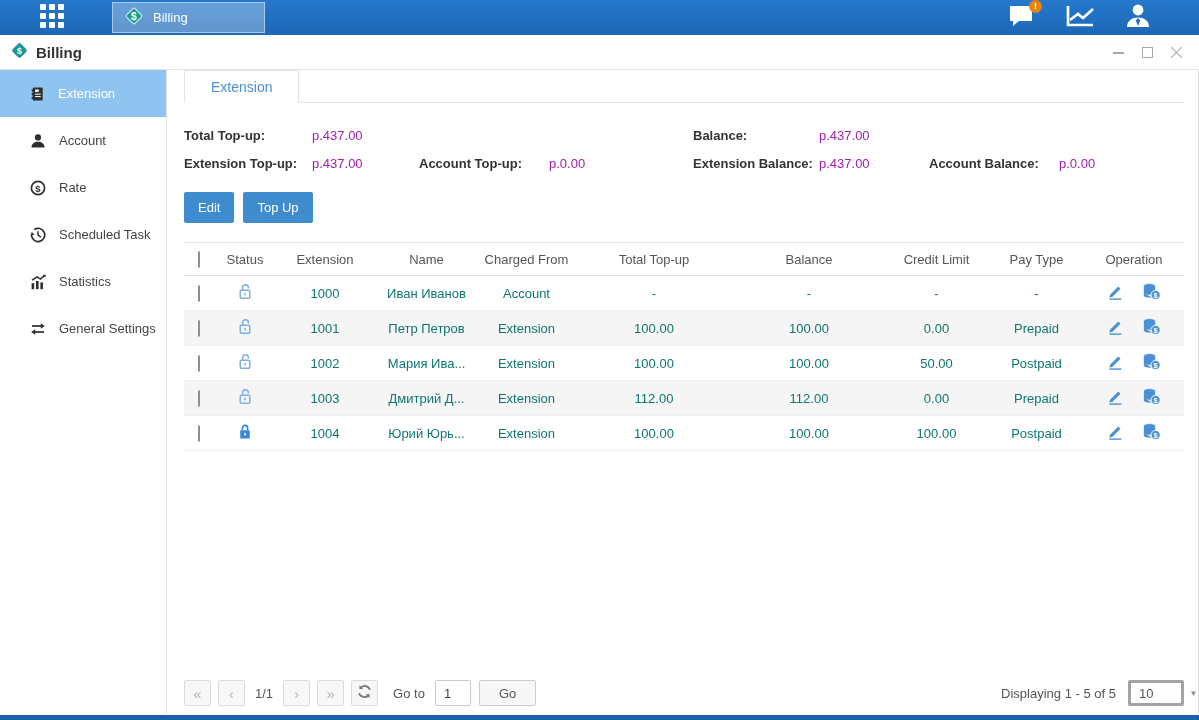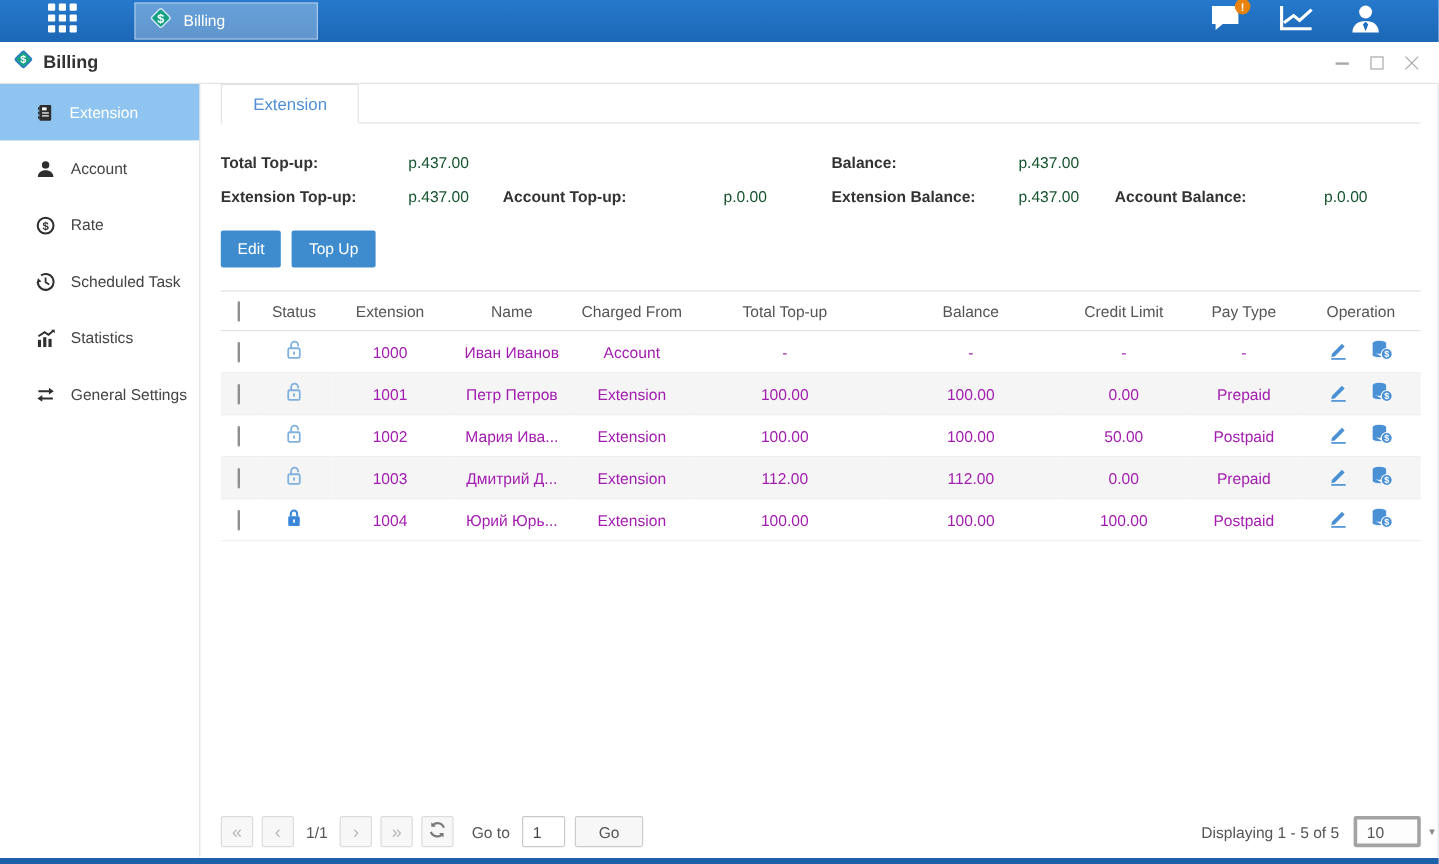--- a/index.html
+++ b/index.html
@@ -37,31 +37,31 @@
 
   .content { flex:1; display:flex; flex-direction:column; padding:0 14px 0 17px; border-right:1px solid #d8e0e8; position:relative; }
 
   
   .tabbar { height:33px; display:flex; border-bottom:1px solid #e3e3e3; }
   .tab { padding:0 26px; display:flex; align-items:center; font-size:14px; color:#4e8fd5; background:#fff; border:1px solid #e3e3e3; border-bottom:1px solid #fff; margin-bottom:-1px; cursor:pointer; }
 
   
   .summary { margin-top:25px; display:grid; grid-template-columns:128px 107px 130px 144px 126px 110px 130px auto; row-gap:13px; font-size:13px; align-items:center; }
   .summary .lbl { font-weight:bold; color:#333; }
-  .summary .val { color:#14532d;text-align:center; }
+  .summary .val { color:#a21caf; }
 
   
   .actions { margin-top:21px; display:flex; gap:9px; }
   .btn-primary { background:#3e8cce; color:#fff; border:none; border-radius:2px; font-size:13px; padding:8px 14px; cursor:pointer; font-family:inherit; }
 
   
   table { margin-top:19px; border-collapse:collapse; table-layout:fixed; width:1000px; }
   thead tr { border-top:1px solid #e2e2e2; border-bottom:1px solid #e2e2e2; }
   th { font-size:13px; font-weight:normal; color:#555; height:33px; text-align:center; }
-  td { font-size:13px; color:#a21caf; height:35px; text-align:center; }
+  td { font-size:13px; color:#0f766e; height:35px; text-align:center; }
   tbody tr { border-bottom:1px solid #f0f0f0; }
   tbody tr:nth-child(even) { background:#f5f5f5; }
   .checkbox { width:13px; height:13px; border:1px solid #8f8f8f; border-radius:3px; background:#fff; margin:0 auto; cursor:pointer; }
   .op-cell .icon { display:inline-block; margin:0 9px; cursor:pointer; vertical-align:middle; }
   .status-cell .icon { display:inline-block; vertical-align:middle; }
 
   
   .pagination { margin-top:auto; margin-bottom:8px; display:flex; align-items:center; font-size:13px; color:#555; }
   .pg-btn { width:27px; height:26px; border:1px solid #dcdcdc; background:#f7f7f7; border-radius:2px; color:#b5b5b5; font-size:15px; display:flex; align-items:center; justify-content:center; margin-right:7px; cursor:pointer; }
   .pg-label { margin:0 10px 0 3px; color:#555; }

